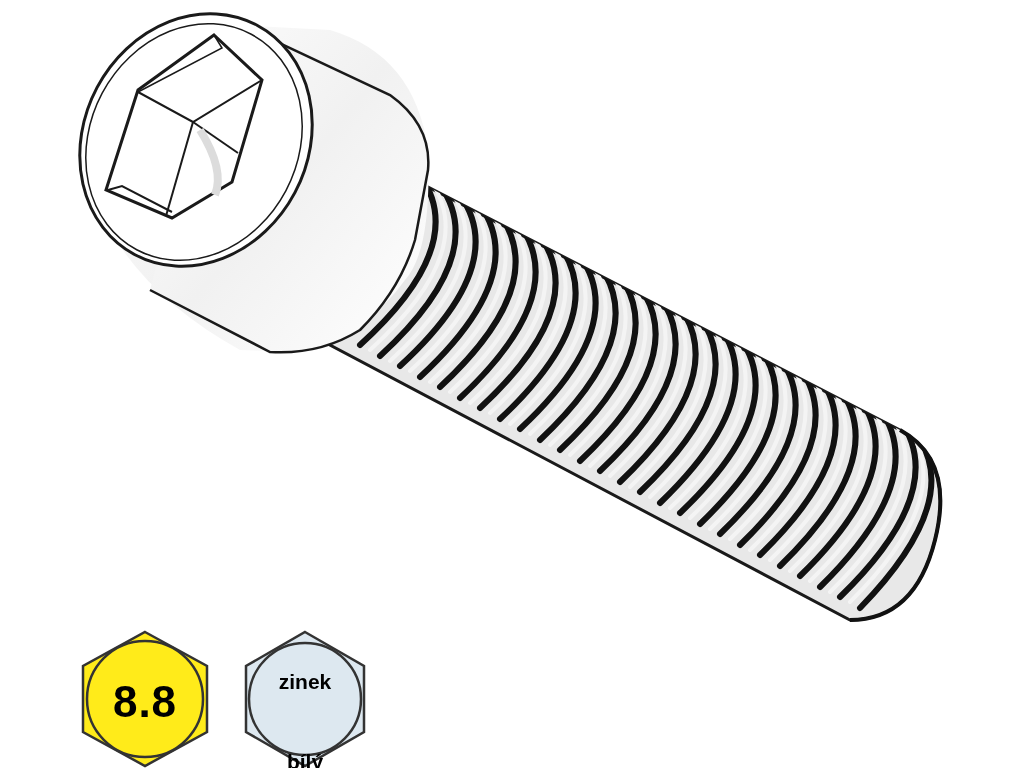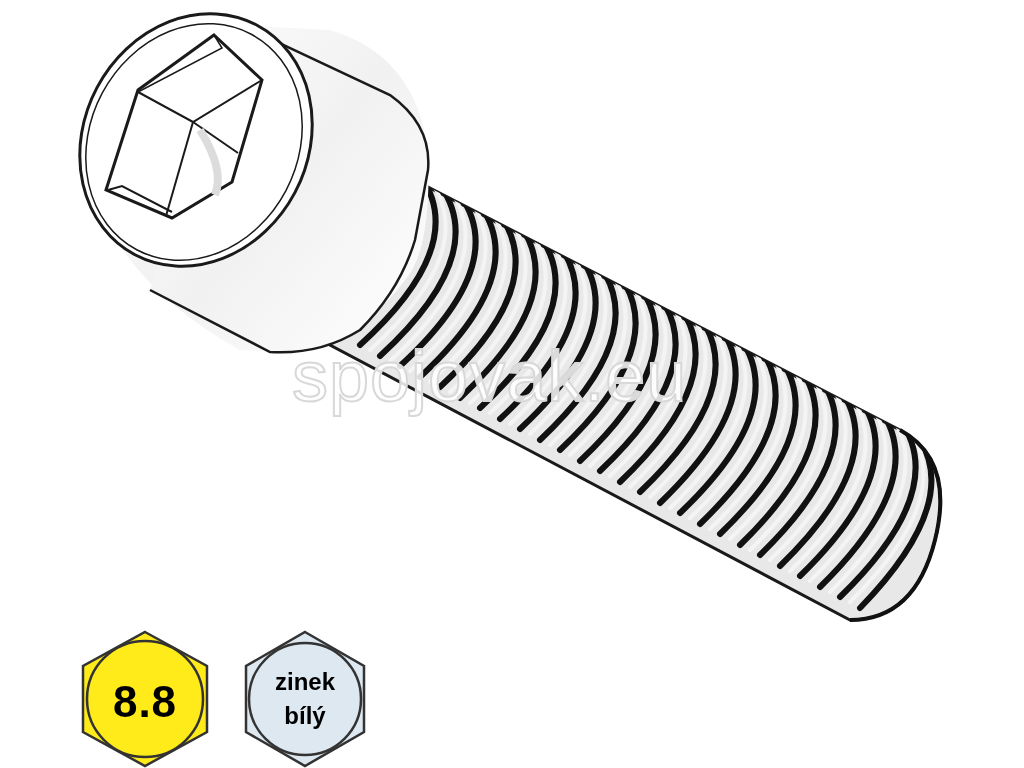--- a/index.html
+++ b/index.html
@@ -15,21 +15,21 @@
     }
     .badge { position: absolute; width: 130px; height: 138px; }
     .badge svg { position: absolute; left: 0; top: 0; }
     .badge-label {
       position: absolute; left: 0; top: 0; width: 100%; height: 100%;
       display: flex; flex-direction: column; align-items: center; justify-content: center;
       font-family: "Liberation Sans", sans-serif; font-weight: bold; color: #000000;
       text-align: center;
     }
     .badge-grade .badge-label span { font-size: 44px; letter-spacing: 1px; margin-top: 6px; }
-    .badge-finish .badge-label span { font-size: 24px; line-height: 34px; }
+    .badge-finish .badge-label span { font-size: 21px; line-height: 34px; margin-top: 46px; }
   </style>
 </head>
 <body>
 
 <div class="scene">
   <svg width="1024" height="768" viewBox="0 0 1024 768">
     <defs>
       <linearGradient id="headShade" x1="0" y1="0" x2="1" y2="1">
         <stop offset="0" stop-color="#ffffff"></stop>
         <stop offset="0.5" stop-color="#f1f1f1"></stop>
@@ -116,21 +116,20 @@
         <path d="M214,35 L222,48 L138,92" fill="none" stroke="#1a1a1a" stroke-width="1.5"></path>
         <path d="M138,92 L193,122 L262,80" fill="none" stroke="#1a1a1a" stroke-width="2"></path>
         <path d="M193,122 L166,216" fill="none" stroke="#1a1a1a" stroke-width="2"></path>
         <path d="M193,122 L238,153" fill="none" stroke="#1a1a1a" stroke-width="2"></path>
         <path d="M108,190 L122,186 L172,212" fill="none" stroke="#1a1a1a" stroke-width="2"></path>
         <path d="M200,130 Q225,170 215,195" fill="none" stroke="#dcdcdc" stroke-width="8"></path>
       </g>
     </g>
   </svg>
 
-  <div class="watermark">spojovak.eu</div>
 </div>
 
 <div class="badge badge-grade" style="left:80px; top:630px;">
   <svg width="130" height="138" viewBox="0 0 130 138">
     <polygon points="65,2 127,36 127,102 65,136 3,102 3,36" fill="#FFEB1A" stroke="#333333" stroke-width="2.5"></polygon>
     <circle cx="65" cy="69" r="58" fill="none" stroke="#333333" stroke-width="2.5"></circle>
   </svg>
   <div class="badge-label">
     <span>8.8</span>
   </div>

